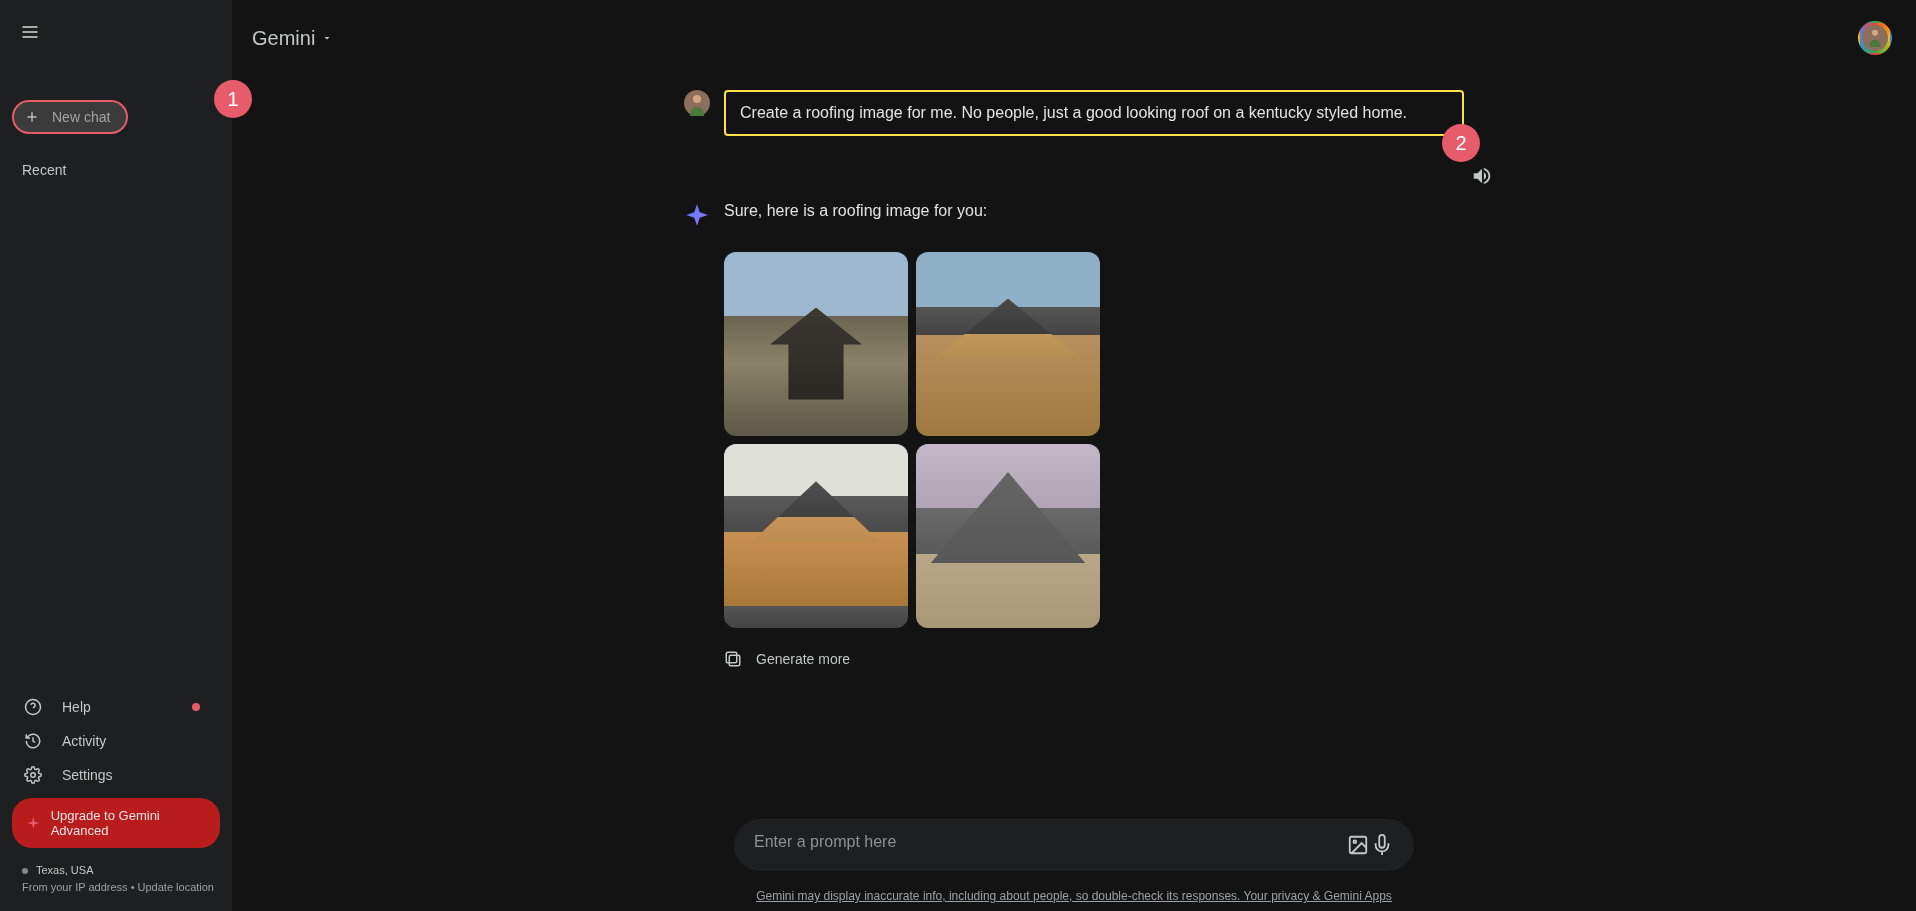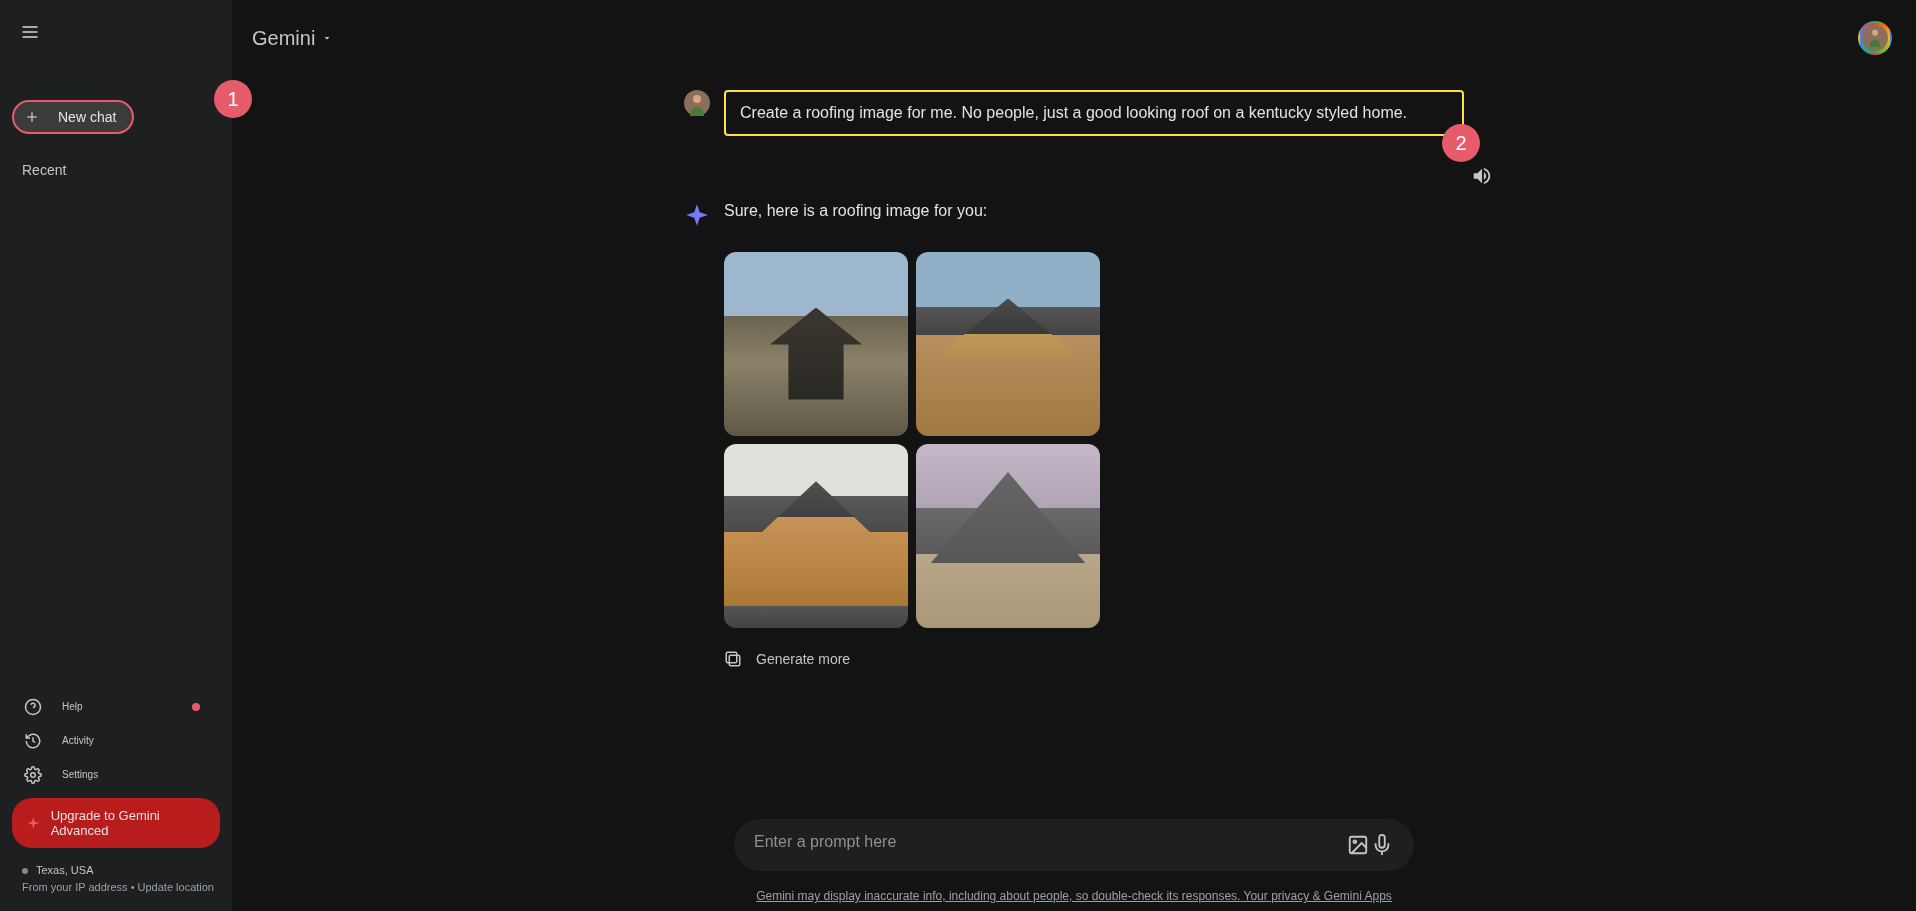--- a/index.html
+++ b/index.html
@@ -29,26 +29,26 @@
       margin: 6px 0 0 6px;
       display: flex;
       align-items: center;
       justify-content: center;
       cursor: pointer;
     }
     .new-chat-wrap { position: relative; margin-top: 56px; }
     .new-chat-btn {
       display: inline-flex;
       align-items: center;
-      gap: 18px;
+      gap: 12px;
       background: #3b3b3b;
       border: 2px solid #e75c6b;
       border-radius: 21px;
       padding: 7px 16px 7px 10px;
-      color: #e5e5e5;
+      color: #a3a3a3;
       font-size: 14px;
       cursor: pointer;
     }
     .badge {
       position: absolute;
       width: 38px;
       height: 38px;
       background: #e75c6b;
       border-radius: 50%;
       display: flex;
@@ -65,21 +65,21 @@
       color: #c4c7c5;
       padding-left: 10px;
     }
     .sidebar-spacer { flex: 1; }
     .sidebar-item {
       display: flex;
       align-items: center;
       gap: 20px;
       padding: 8px 12px;
       color: #c4c7c5;
-      font-size: 10px;
+      font-size: 14px;
       border-radius: 20px;
       cursor: pointer;
       position: relative;
     }
     .notif-dot {
       position: absolute;
       right: 20px;
       width: 8px;
       height: 8px;
       background: #e75c6b;

